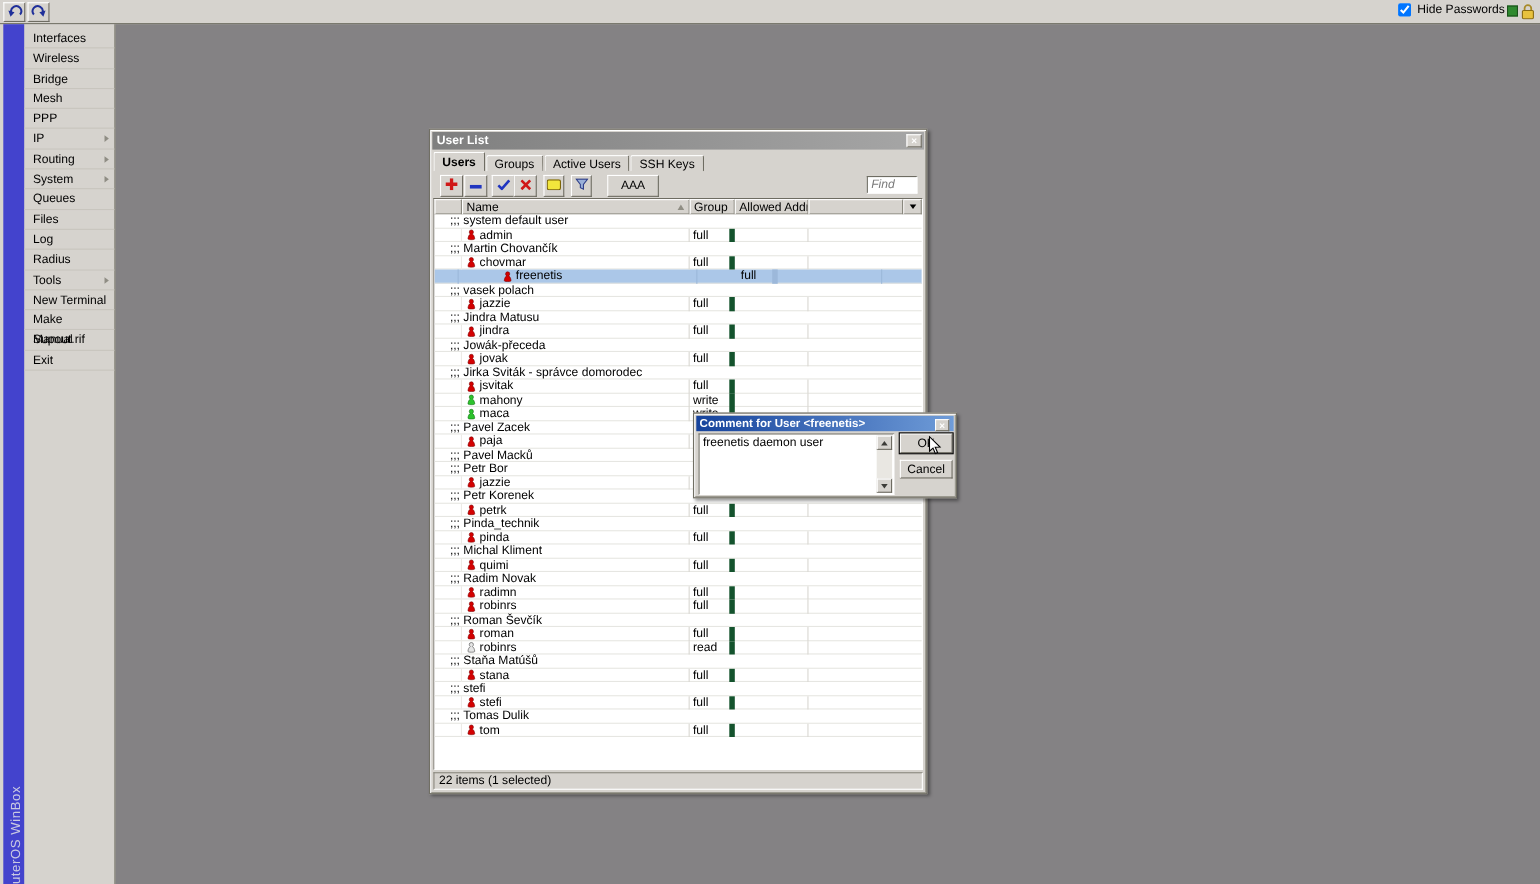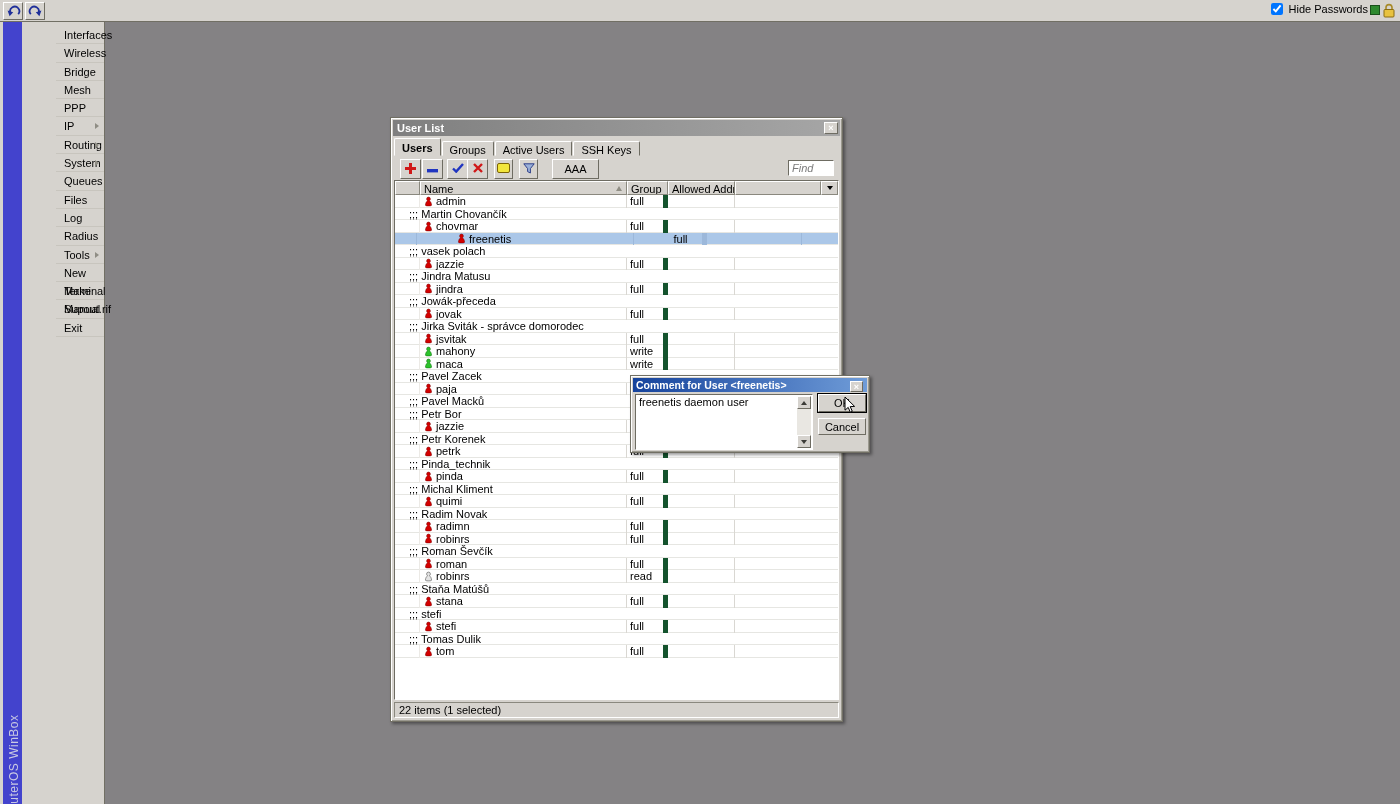--- a/index.html
+++ b/index.html
@@ -28,21 +28,21 @@
 
   
   #sidebar { position:absolute; left:0; top:22px; width:105px; height:782px;
              background:#d6d3ce; border-right:1px solid #716f64; }
   #accent-strip { position:absolute; left:3px; top:0; width:19px; height:782px; background:#4343cd; }
   #brand { position:absolute; left:4px; top:798px; width:230px;
            transform:rotate(-90deg); transform-origin:0 0;
            color:#c9c9e2; font-size:12px; letter-spacing:.5px; white-space:nowrap; }
   #sidebar-menu { position:absolute; left:22px; top:4px; width:82px; }
   .menu-item { position:relative; height:18.3px; line-height:18px; padding-left:8px;
-               border-bottom:1px solid #c8c5be; cursor:default;margin-left:34px; }
+               border-bottom:1px solid #c8c5be; cursor:default; }
   .mi-arrow { position:absolute; right:5px; top:6px; width:0; height:0;
               border-left:4px solid #8f8d84; border-top:3px solid transparent; border-bottom:3px solid transparent; }
 
   
   #user-list-window { position:absolute; left:390px; top:117px; width:453px; height:605px; }
   #ul-title { position:absolute; left:2px; top:2px; right:2px; height:16px;
               background:linear-gradient(90deg,#7f7f7f,#a6a6a6);
               color:#fff; font-weight:bold; line-height:16px; padding-left:4px; }
   .close-x { position:absolute; right:2px; top:2px; width:14px; height:12px;
              font-size:9px; font-weight:bold; line-height:10px; text-align:center; cursor:default; }
@@ -241,20 +241,23 @@
         <div class="hcell h0"></div>
         <div class="hcell h1">Name<span class="sort-arrow"></span></div>
         <div class="hcell h2">Group</div>
         <div class="hcell h3">Allowed Addr...</div>
         <div class="hcell h4"></div>
         <div id="col-dd-btn">
           <span class="dd-arrow"></span>
         </div>
       </div>
     <div id="table-body">
+        <div class="trow comment">
+          <span>;;; system default user</span>
+        </div>
         <div class="trow user">
           <span class="c flag"></span>
           <span class="c name">
             <svg class="uic red" viewBox="0 0 10 12">
               <path d="M5 1.1 a2.1 2.1 0 0 1 2.1 2.1 c0 .9 -.5 1.6 -1.1 2 c1.4 .8 2.1 2.3 2.4 4.6 c.1 .7 -.6 1.1 -3.4 1.1 s-3.5 -.4 -3.4 -1.1 c.3 -2.3 1 -3.8 2.4 -4.6 c-.6 -.4 -1.1 -1.1 -1.1 -2 A2.1 2.1 0 0 1 5 1.1 z"></path>
             </svg>
             <span>admin</span>
           </span>
           <span class="c group">full</span>
           <span class="c allowed"></span>

